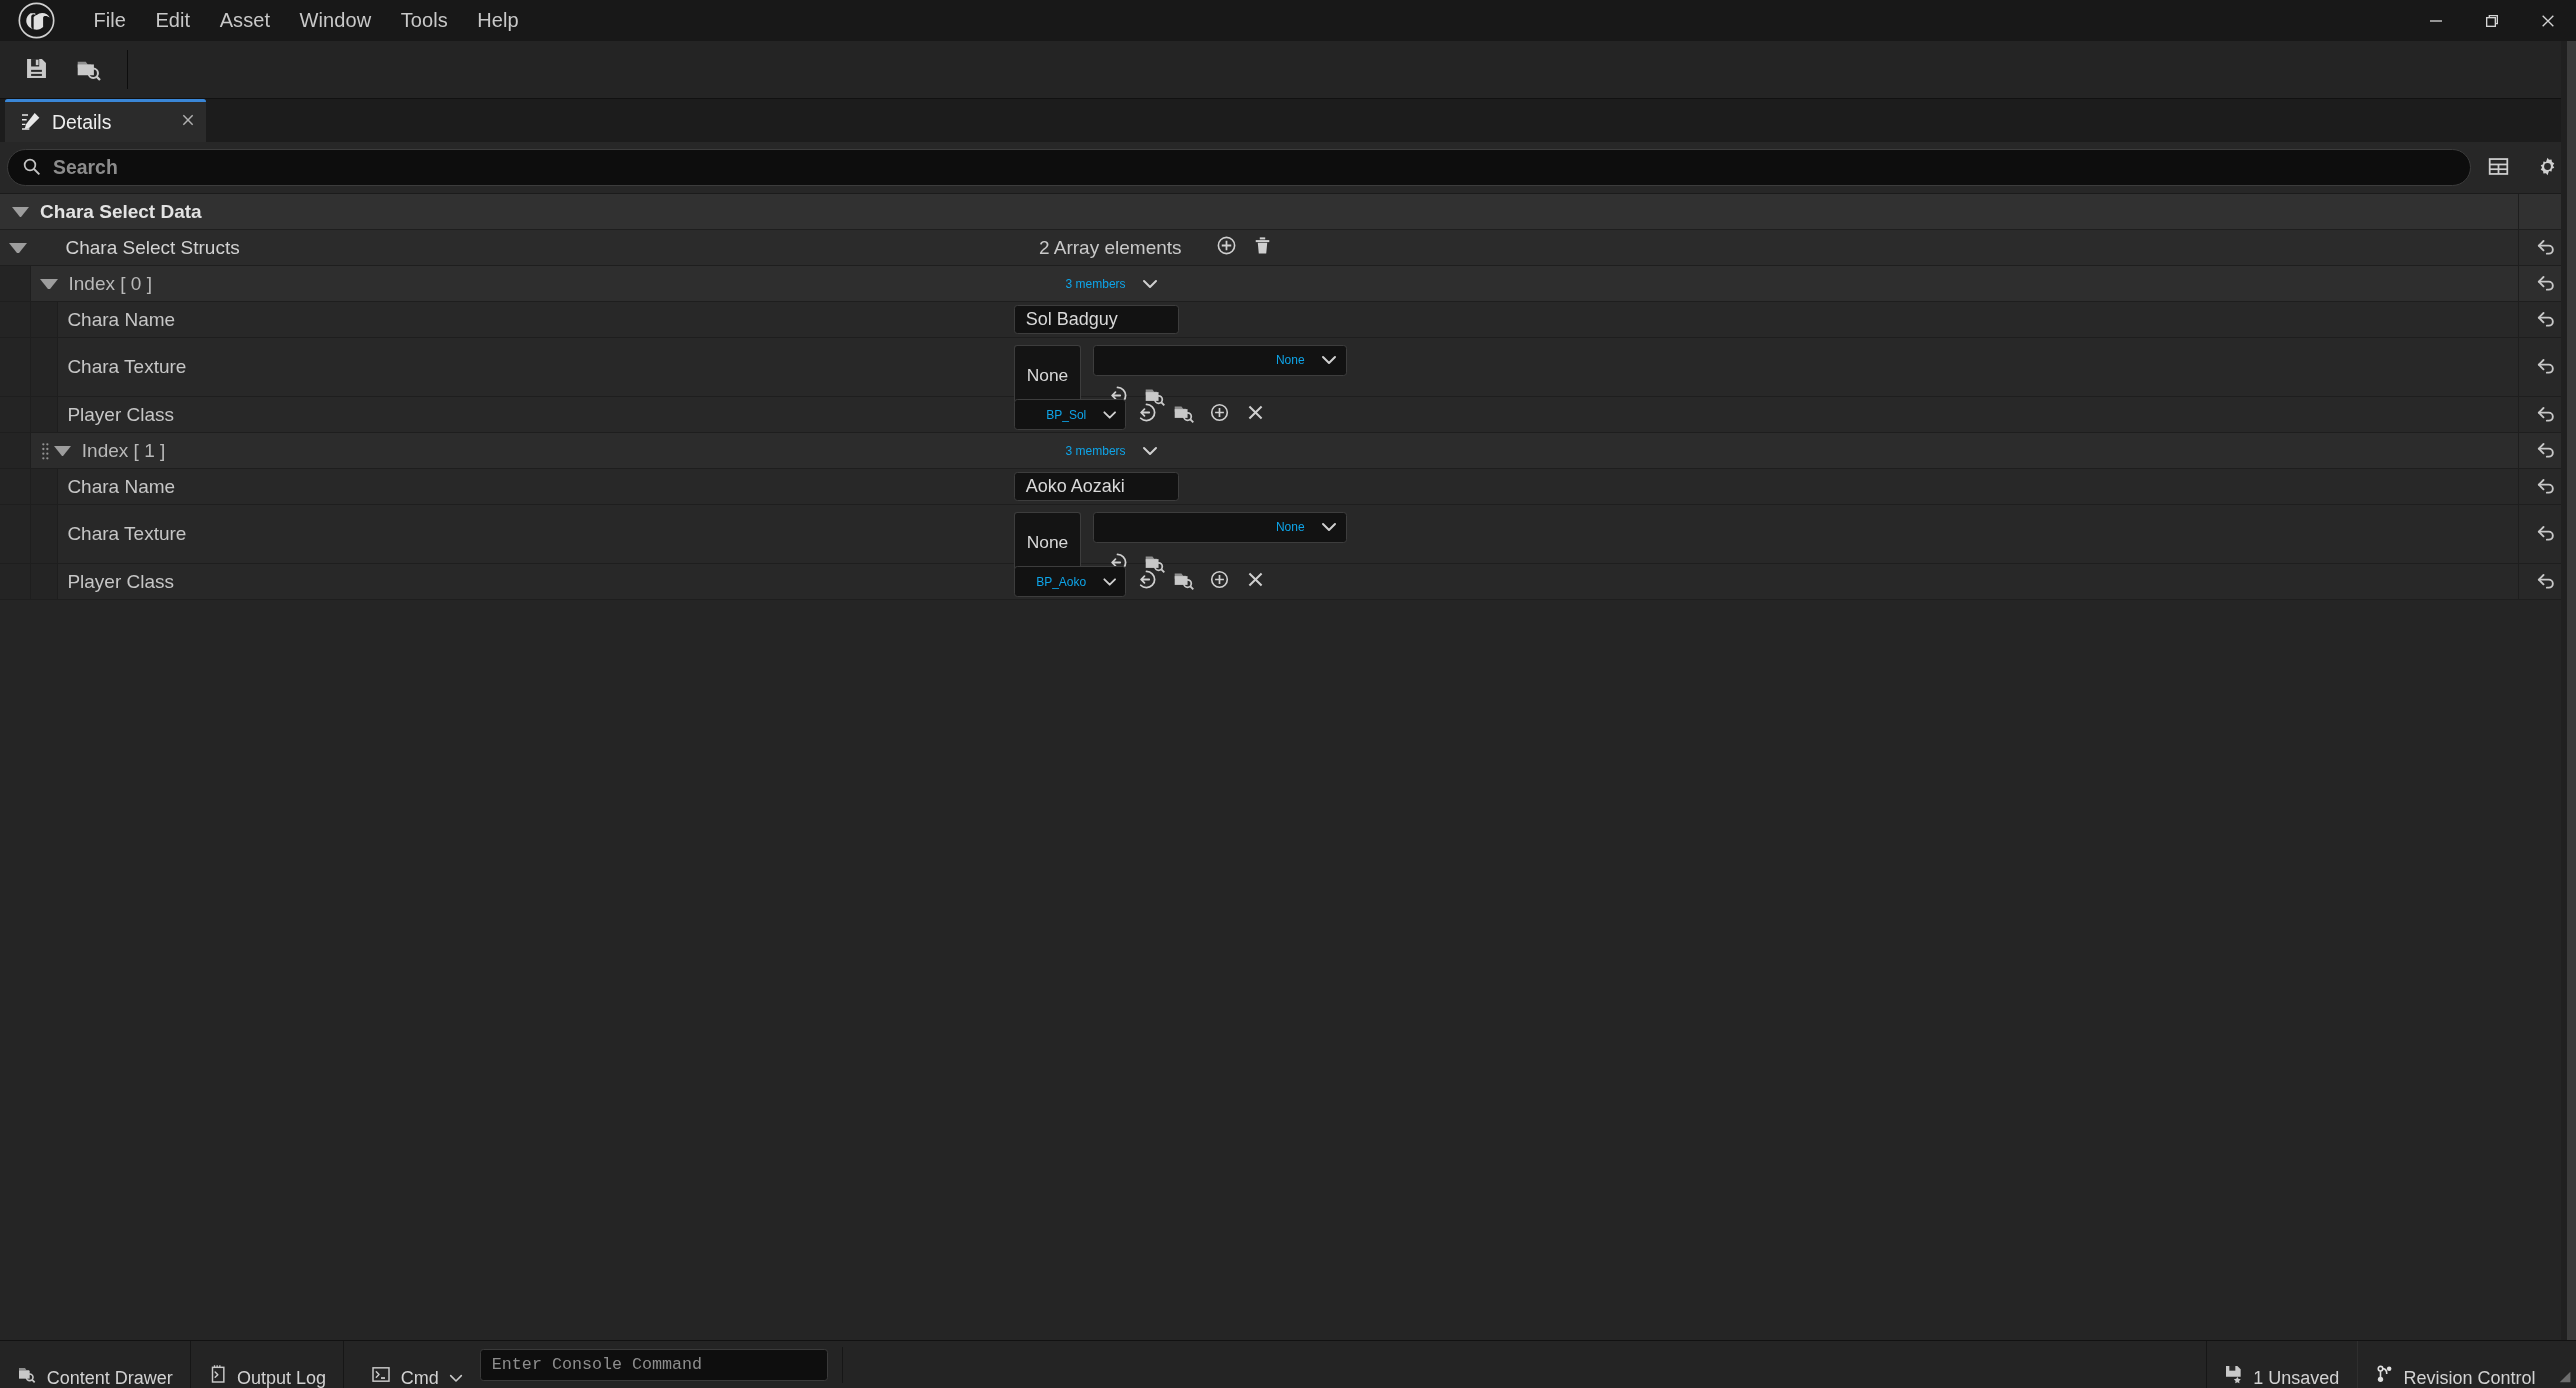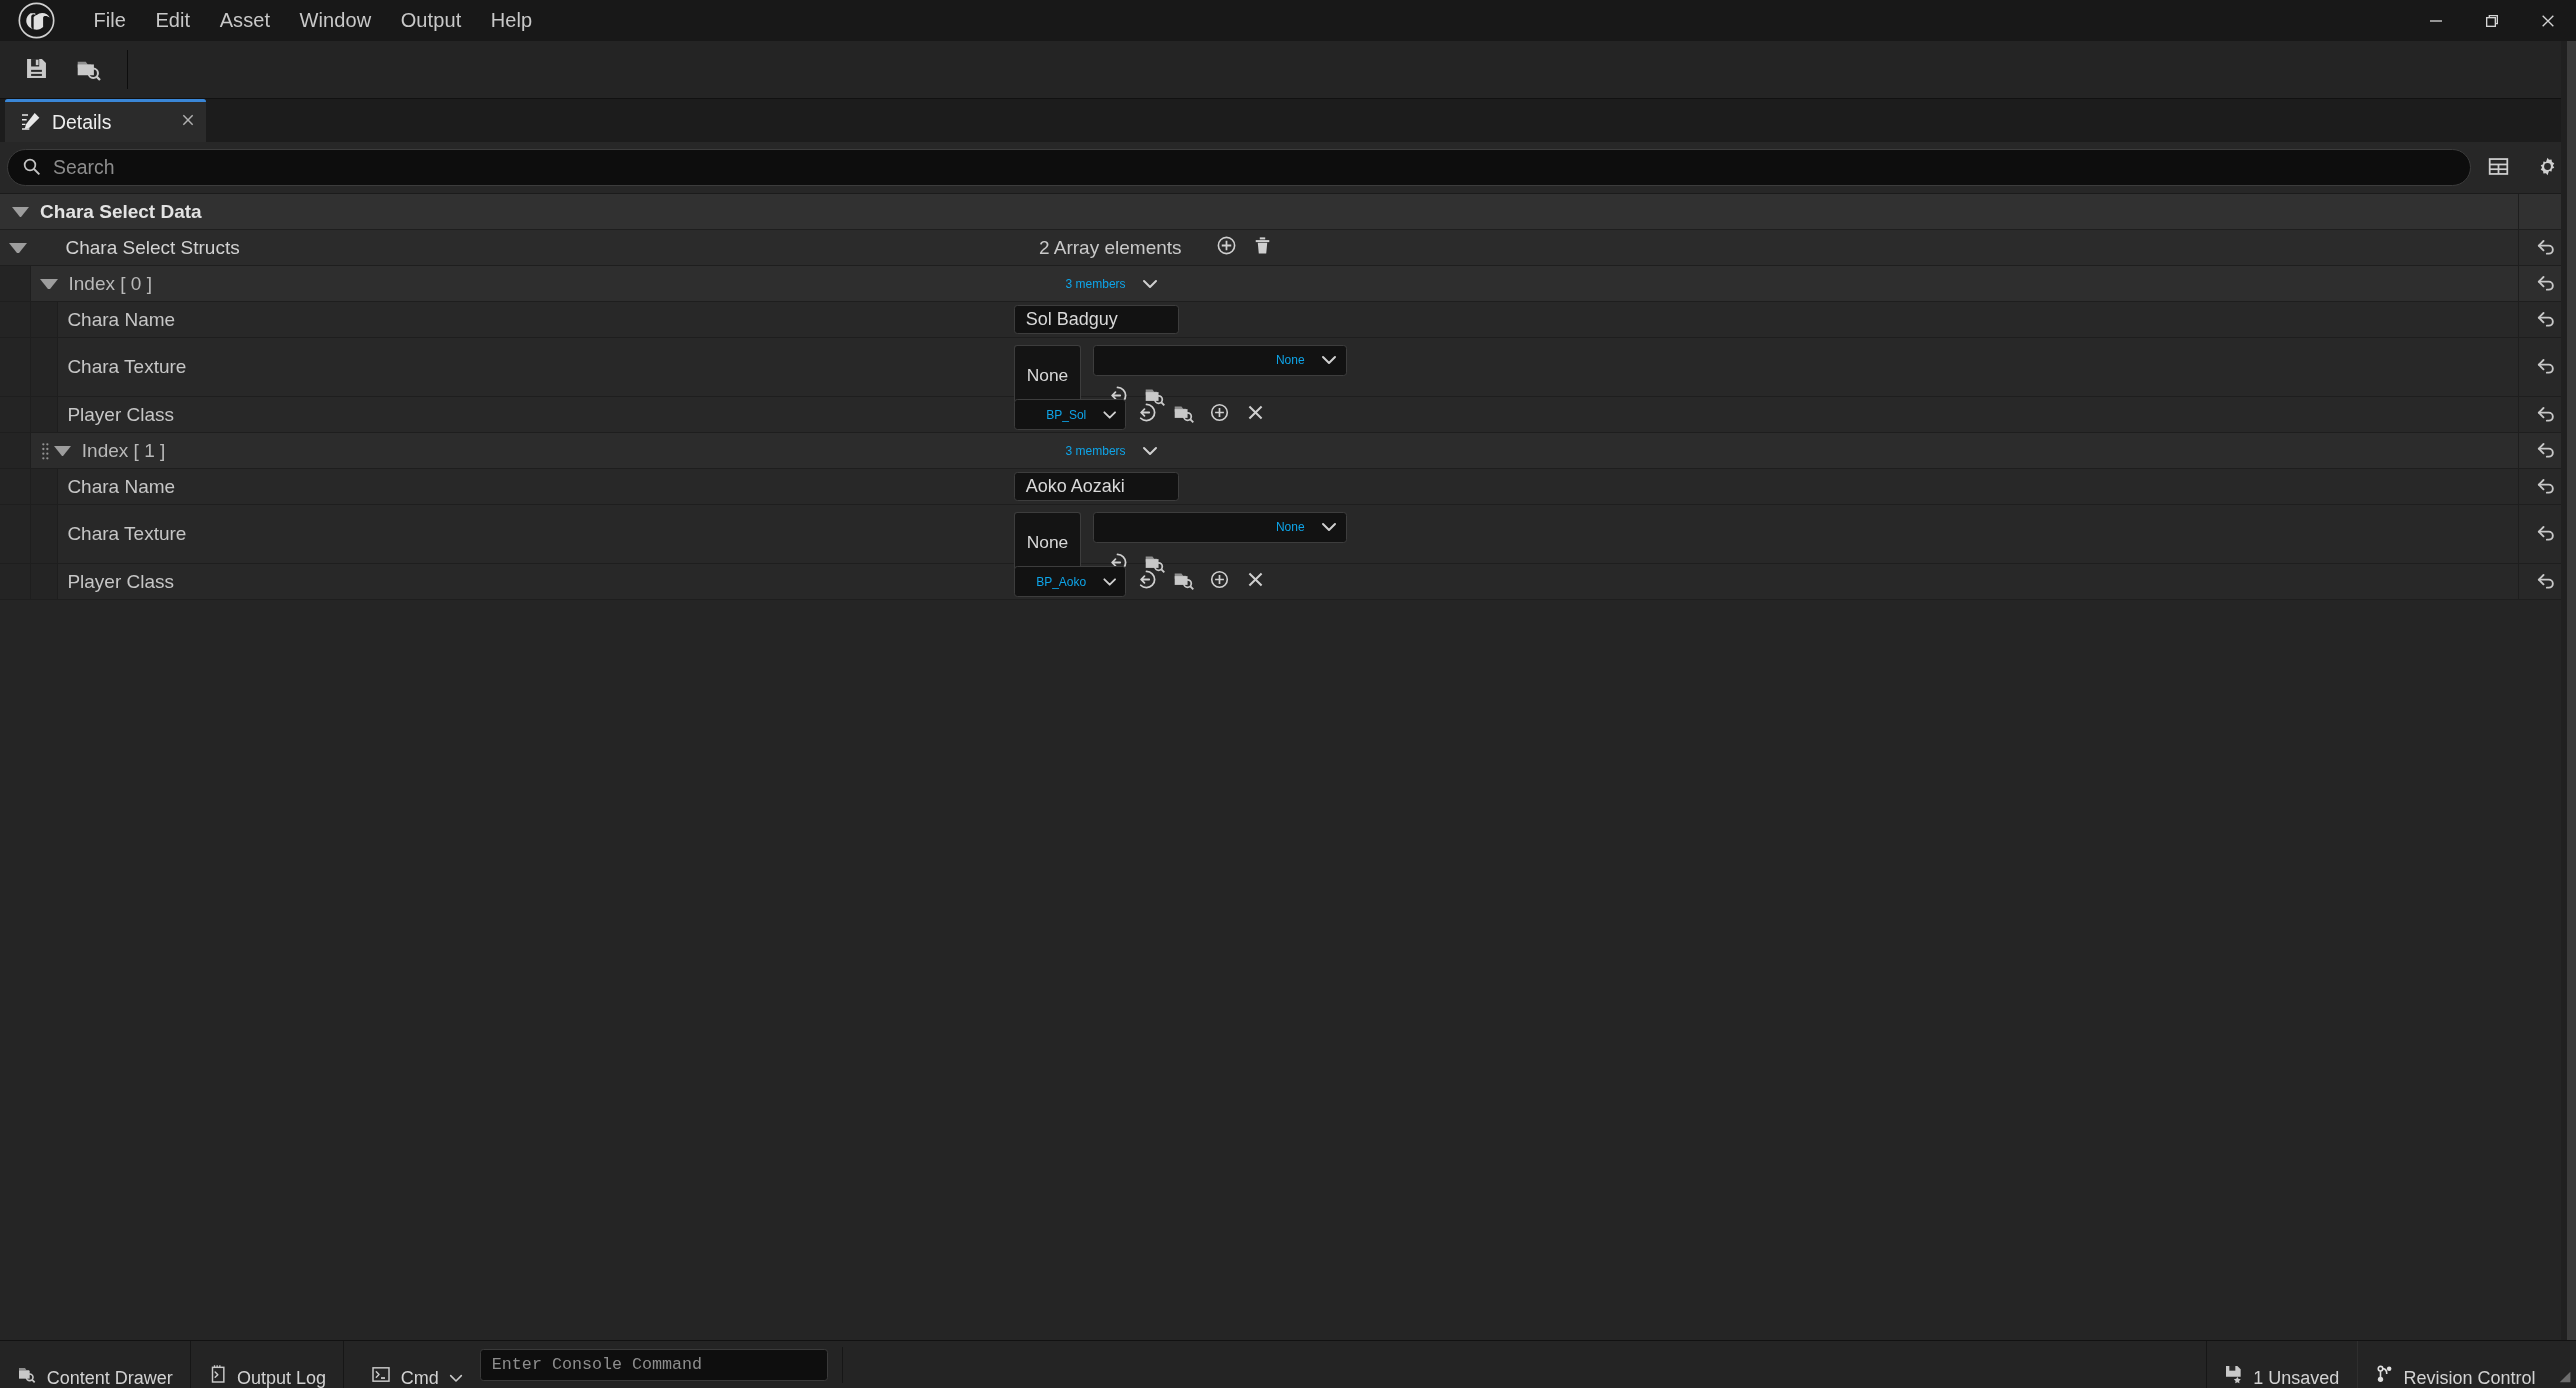--- a/index.html
+++ b/index.html
@@ -73,21 +73,21 @@
     height: 52px; flex: 0 0 52px; background: #272727; display: flex; align-items: center;
     padding: 0 6.7px; border-bottom: 0.7px solid #1b1b1b;
   }
   .searchbox {
     flex: 1 1 auto; height: 37px; background: #0d0d0d; border: 0.7px solid #3c3c3c;
     border-radius: 19px; display: flex; align-items: center; padding: 0 14.7px;
   }
   .searchbox svg { flex: 0 0 20px; margin-right: 10.7px; }
   .searchbox input {
     flex: 1 1 auto; background: transparent; border: 0; outline: 0;
-    color: #e0e0e0; font-size: 19.4px; font-family: "Liberation Sans", sans-serif;
+    color: #e0e0e0; font-size: 19.4px; font-family: "Liberation Sans", sans-serif; font-weight: bold;
   }
   .searchbox input::placeholder { color: #8c8c8c; }
   .srch-btn { width: 44px; height: 41px; display:flex; align-items:center; justify-content:center; margin-left: 5.3px; border-radius: 2.7px; }
 
   
   .details-body { flex: 1 1 auto; background: #252525; overflow: hidden; position: relative; }
 
   .prow { display: flex; align-items: stretch; width: 100%; border-bottom: 0.7px solid #1e1e1e; }
   .prow.cat { background: #313131; height: 36px; }
   .prow.sub { background: #2b2b2b; height: 36px; }
@@ -197,21 +197,21 @@
       <svg width="37" height="37" viewBox="0 0 56 56">
         <circle cx="28" cy="28" r="26" fill="none" stroke="#d0d0d0" stroke-width="2.5"></circle>
         <path d="M19 17c-4 2.5-6.5 6.5-6.5 11.5 0 6 4.5 11 10 12.5-1.5-1-2.5-2.5-2.5-4.5V22c0-2 1.5-3.5 3.5-3.5 1 0 2 .4 2.6 1.1V17zm9.5 2.6c2-2 5-3.1 8-3.1 5.5 0 9.5 3 11.5 7-2-1.5-4-2.5-6.5-2.5-2 0-3.5.7-3.5 3V38c-2.5 2.5-6 4-10 4-1.5 0-3-.2-4.3-.7V22.8c1.1-1.6 2.8-2.6 4.8-3.2z" fill="#e0e0e0"></path>
       </svg>
     </div>
     <div class="menu">
       <div class="menu-item">File</div>
       <div class="menu-item">Edit</div>
       <div class="menu-item">Asset</div>
       <div class="menu-item">Window</div>
-      <div class="menu-item">Output</div>
+      <div class="menu-item">Tools</div>
       <div class="menu-item">Help</div>
     </div>
     <div class="win-ctrls">
       <div class="win-btn">
         <svg width="20" height="20" viewBox="0 0 30 30">
             <line x1="6" y1="15" x2="24" y2="15" stroke="#d4d4d4" stroke-width="2"></line>
           </svg>
       </div>
       <div class="win-btn">
         <svg width="20" height="20" viewBox="0 0 30 30">

